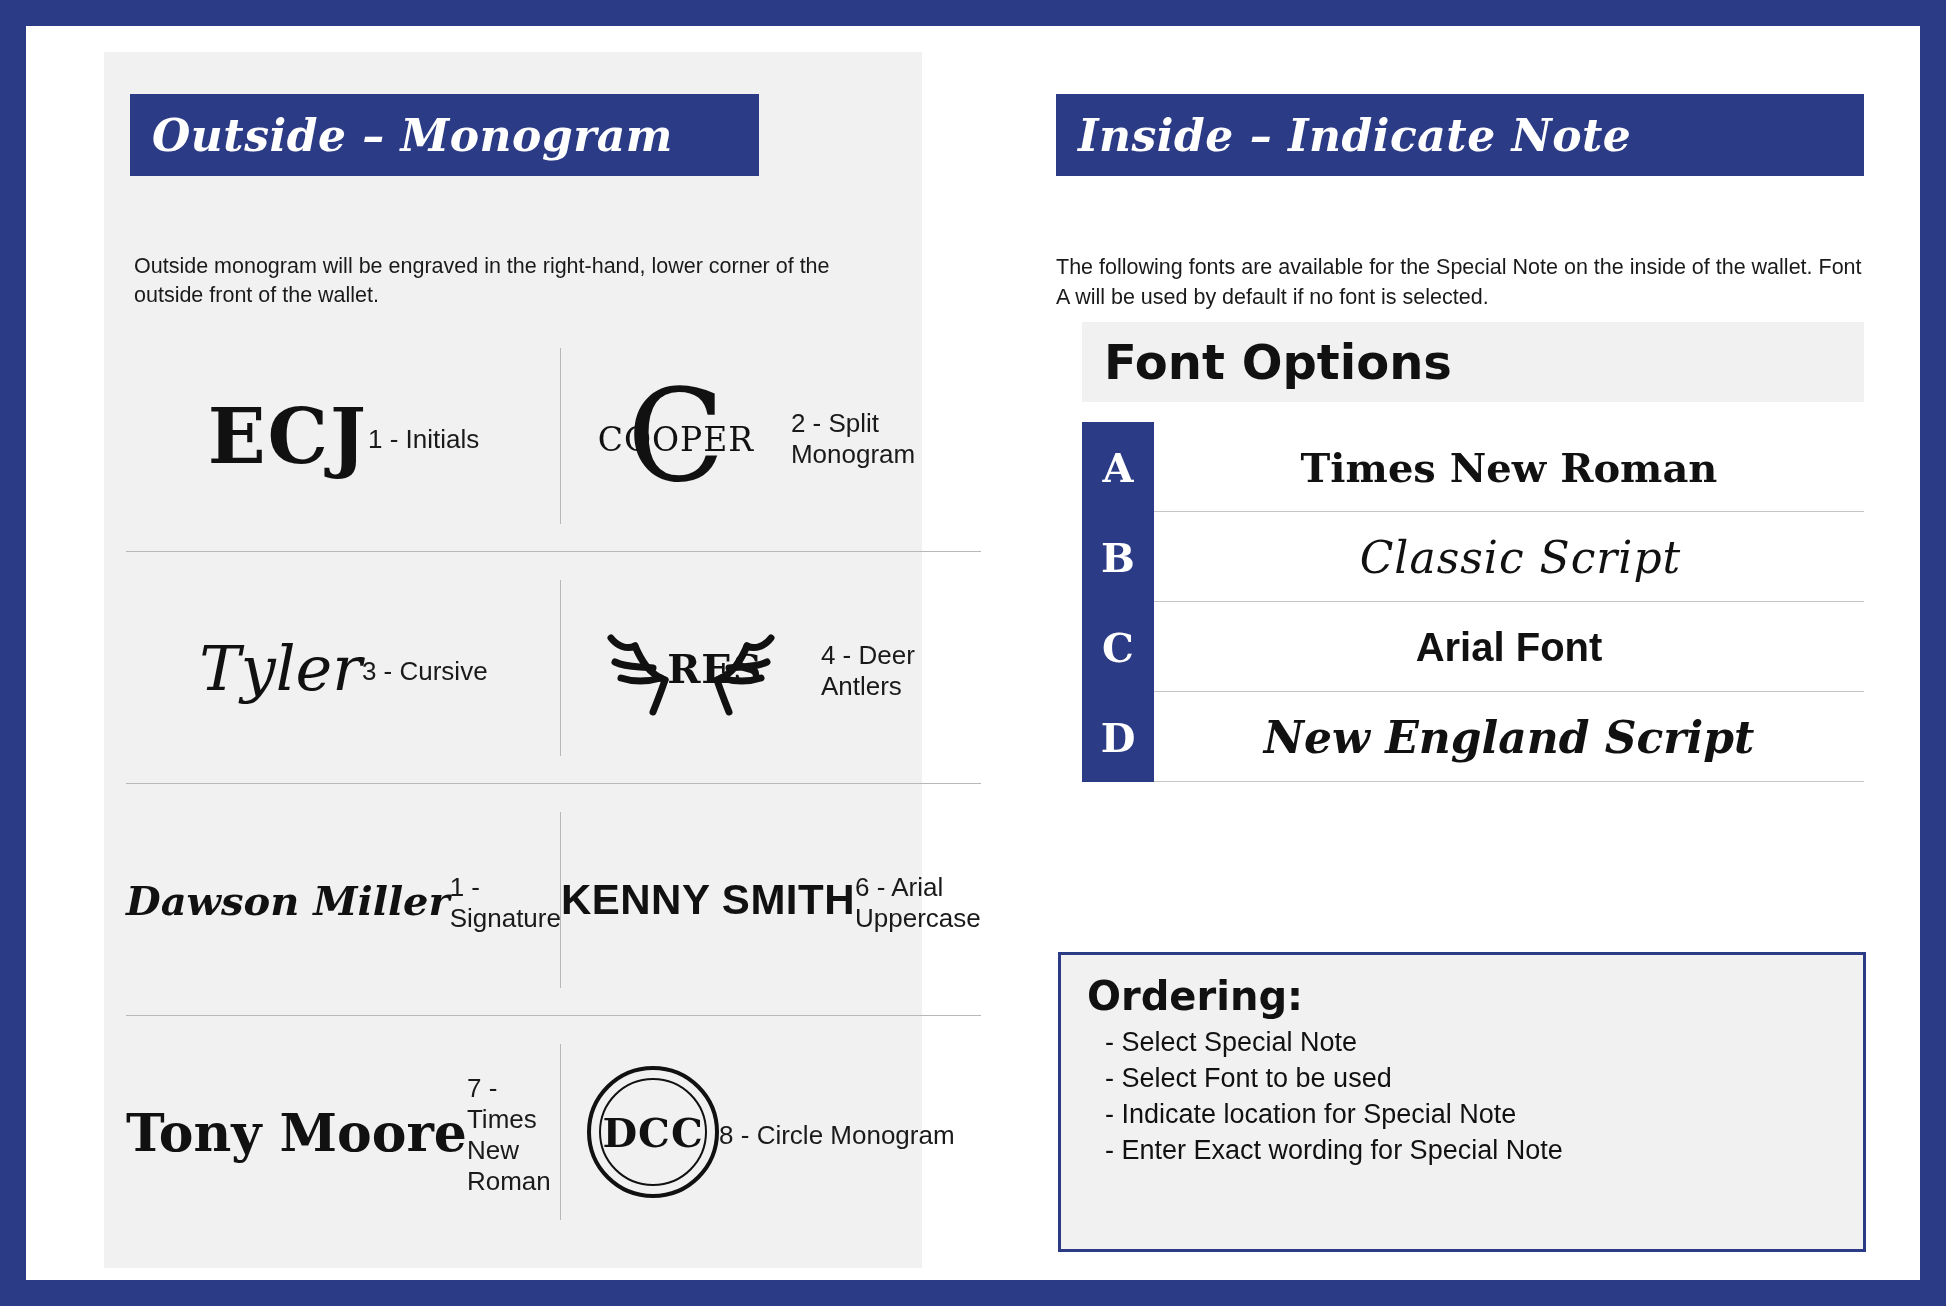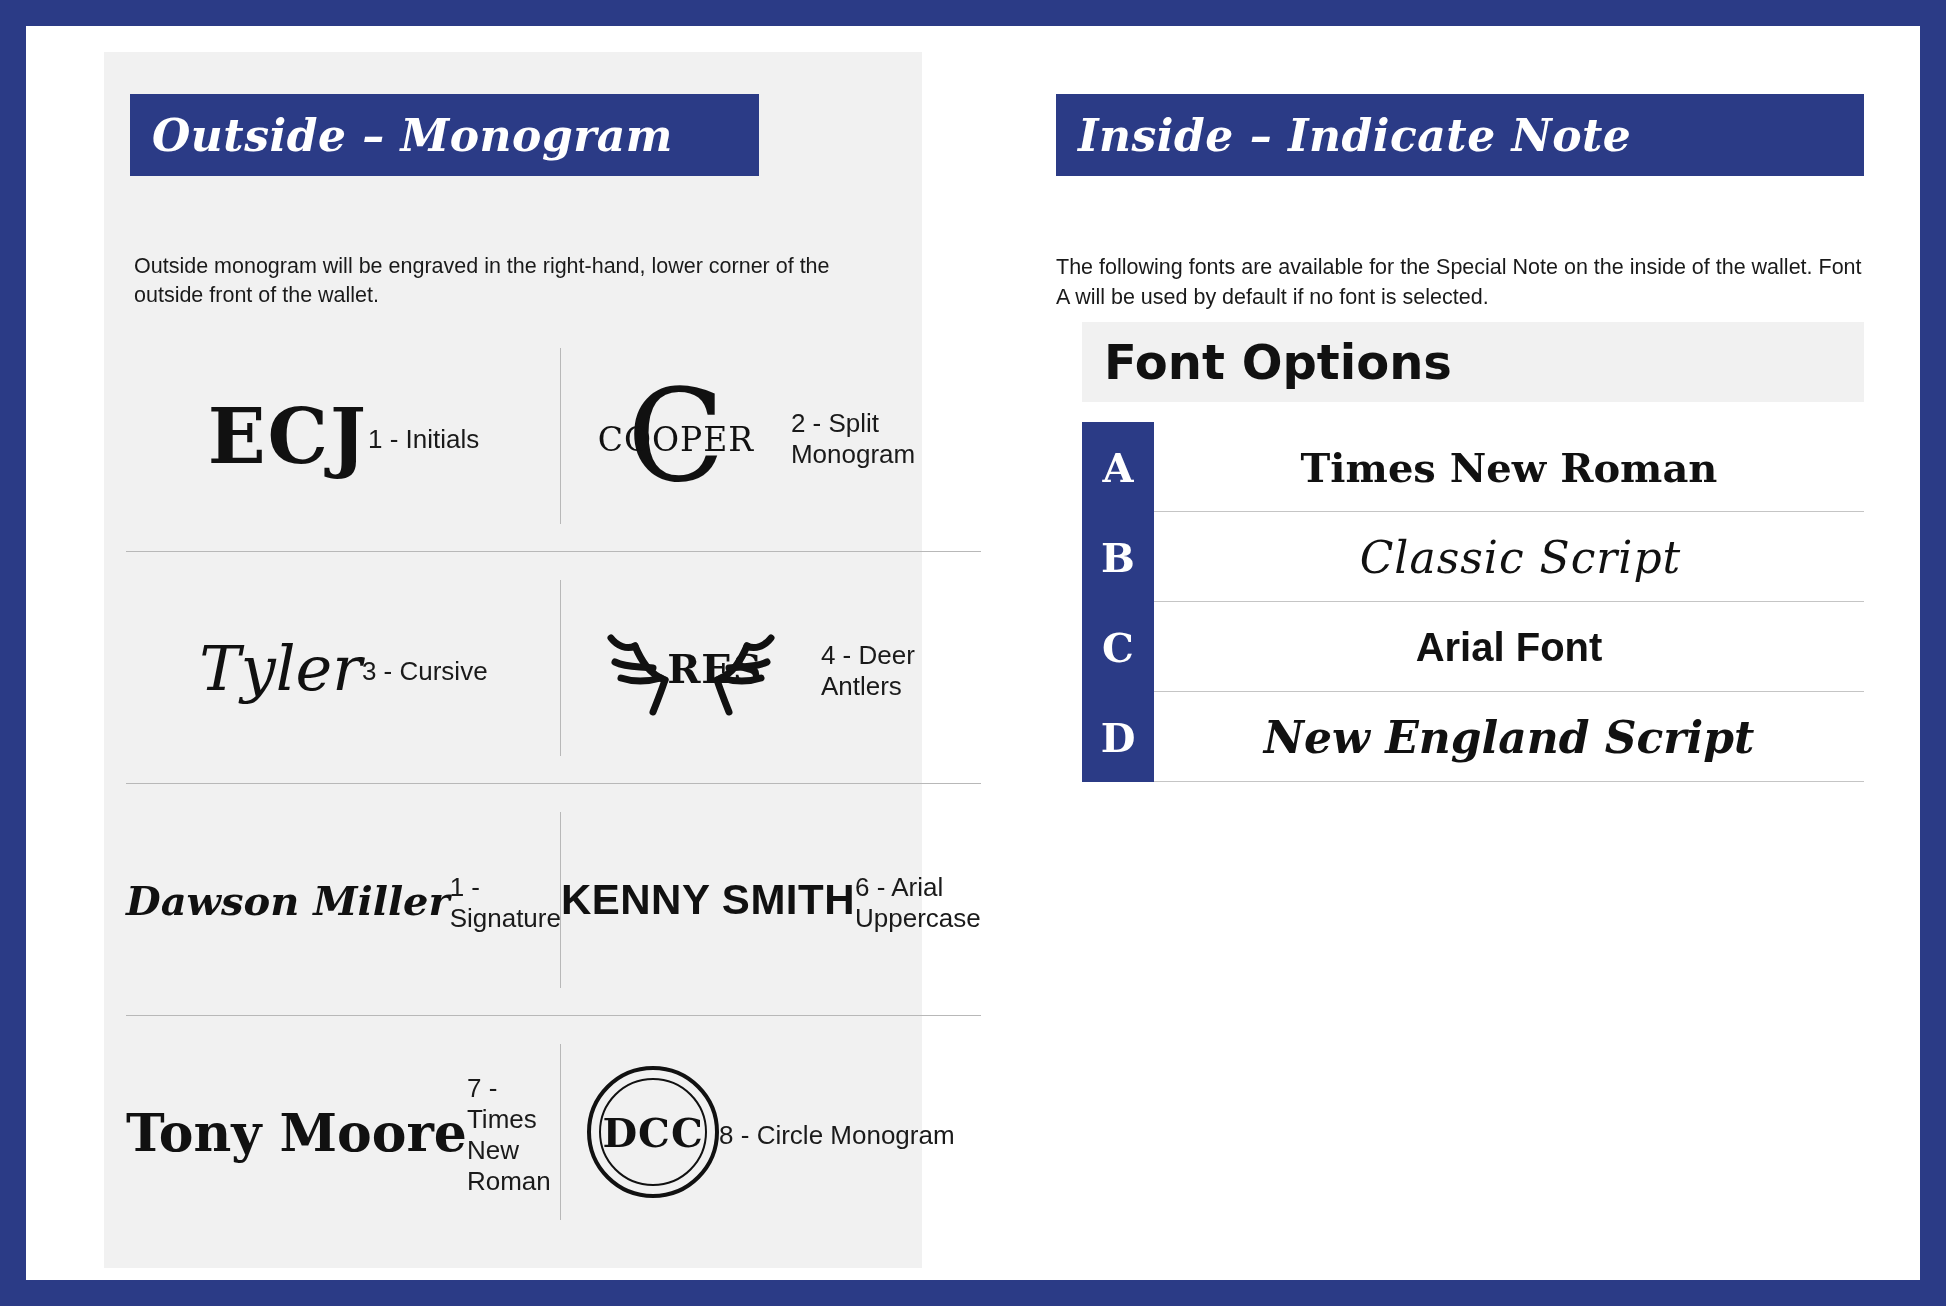--- a/index.html
+++ b/index.html
@@ -309,16 +309,25 @@
         <div class="font-row">
           <div class="key">C</div>
           <div class="val f-arial">Arial Font</div>
         </div>
         <div class="font-row">
           <div class="key">D</div>
           <div class="val f-ne">New England Script</div>
         </div>
       </div>
 
+      <div class="ordering-box">
+        <div class="ordering-title">Ordering:</div>
+        <ul class="ordering-list">
+          <li>- Select Special Note</li>
+          <li>- Select Font to be used</li>
+          <li>- Indicate location for Special Note</li>
+          <li>- Enter Exact wording for Special Note</li>
+        </ul>
+      </div>
     </section>
 
   </div>
 </div>
 
 </body></html>

